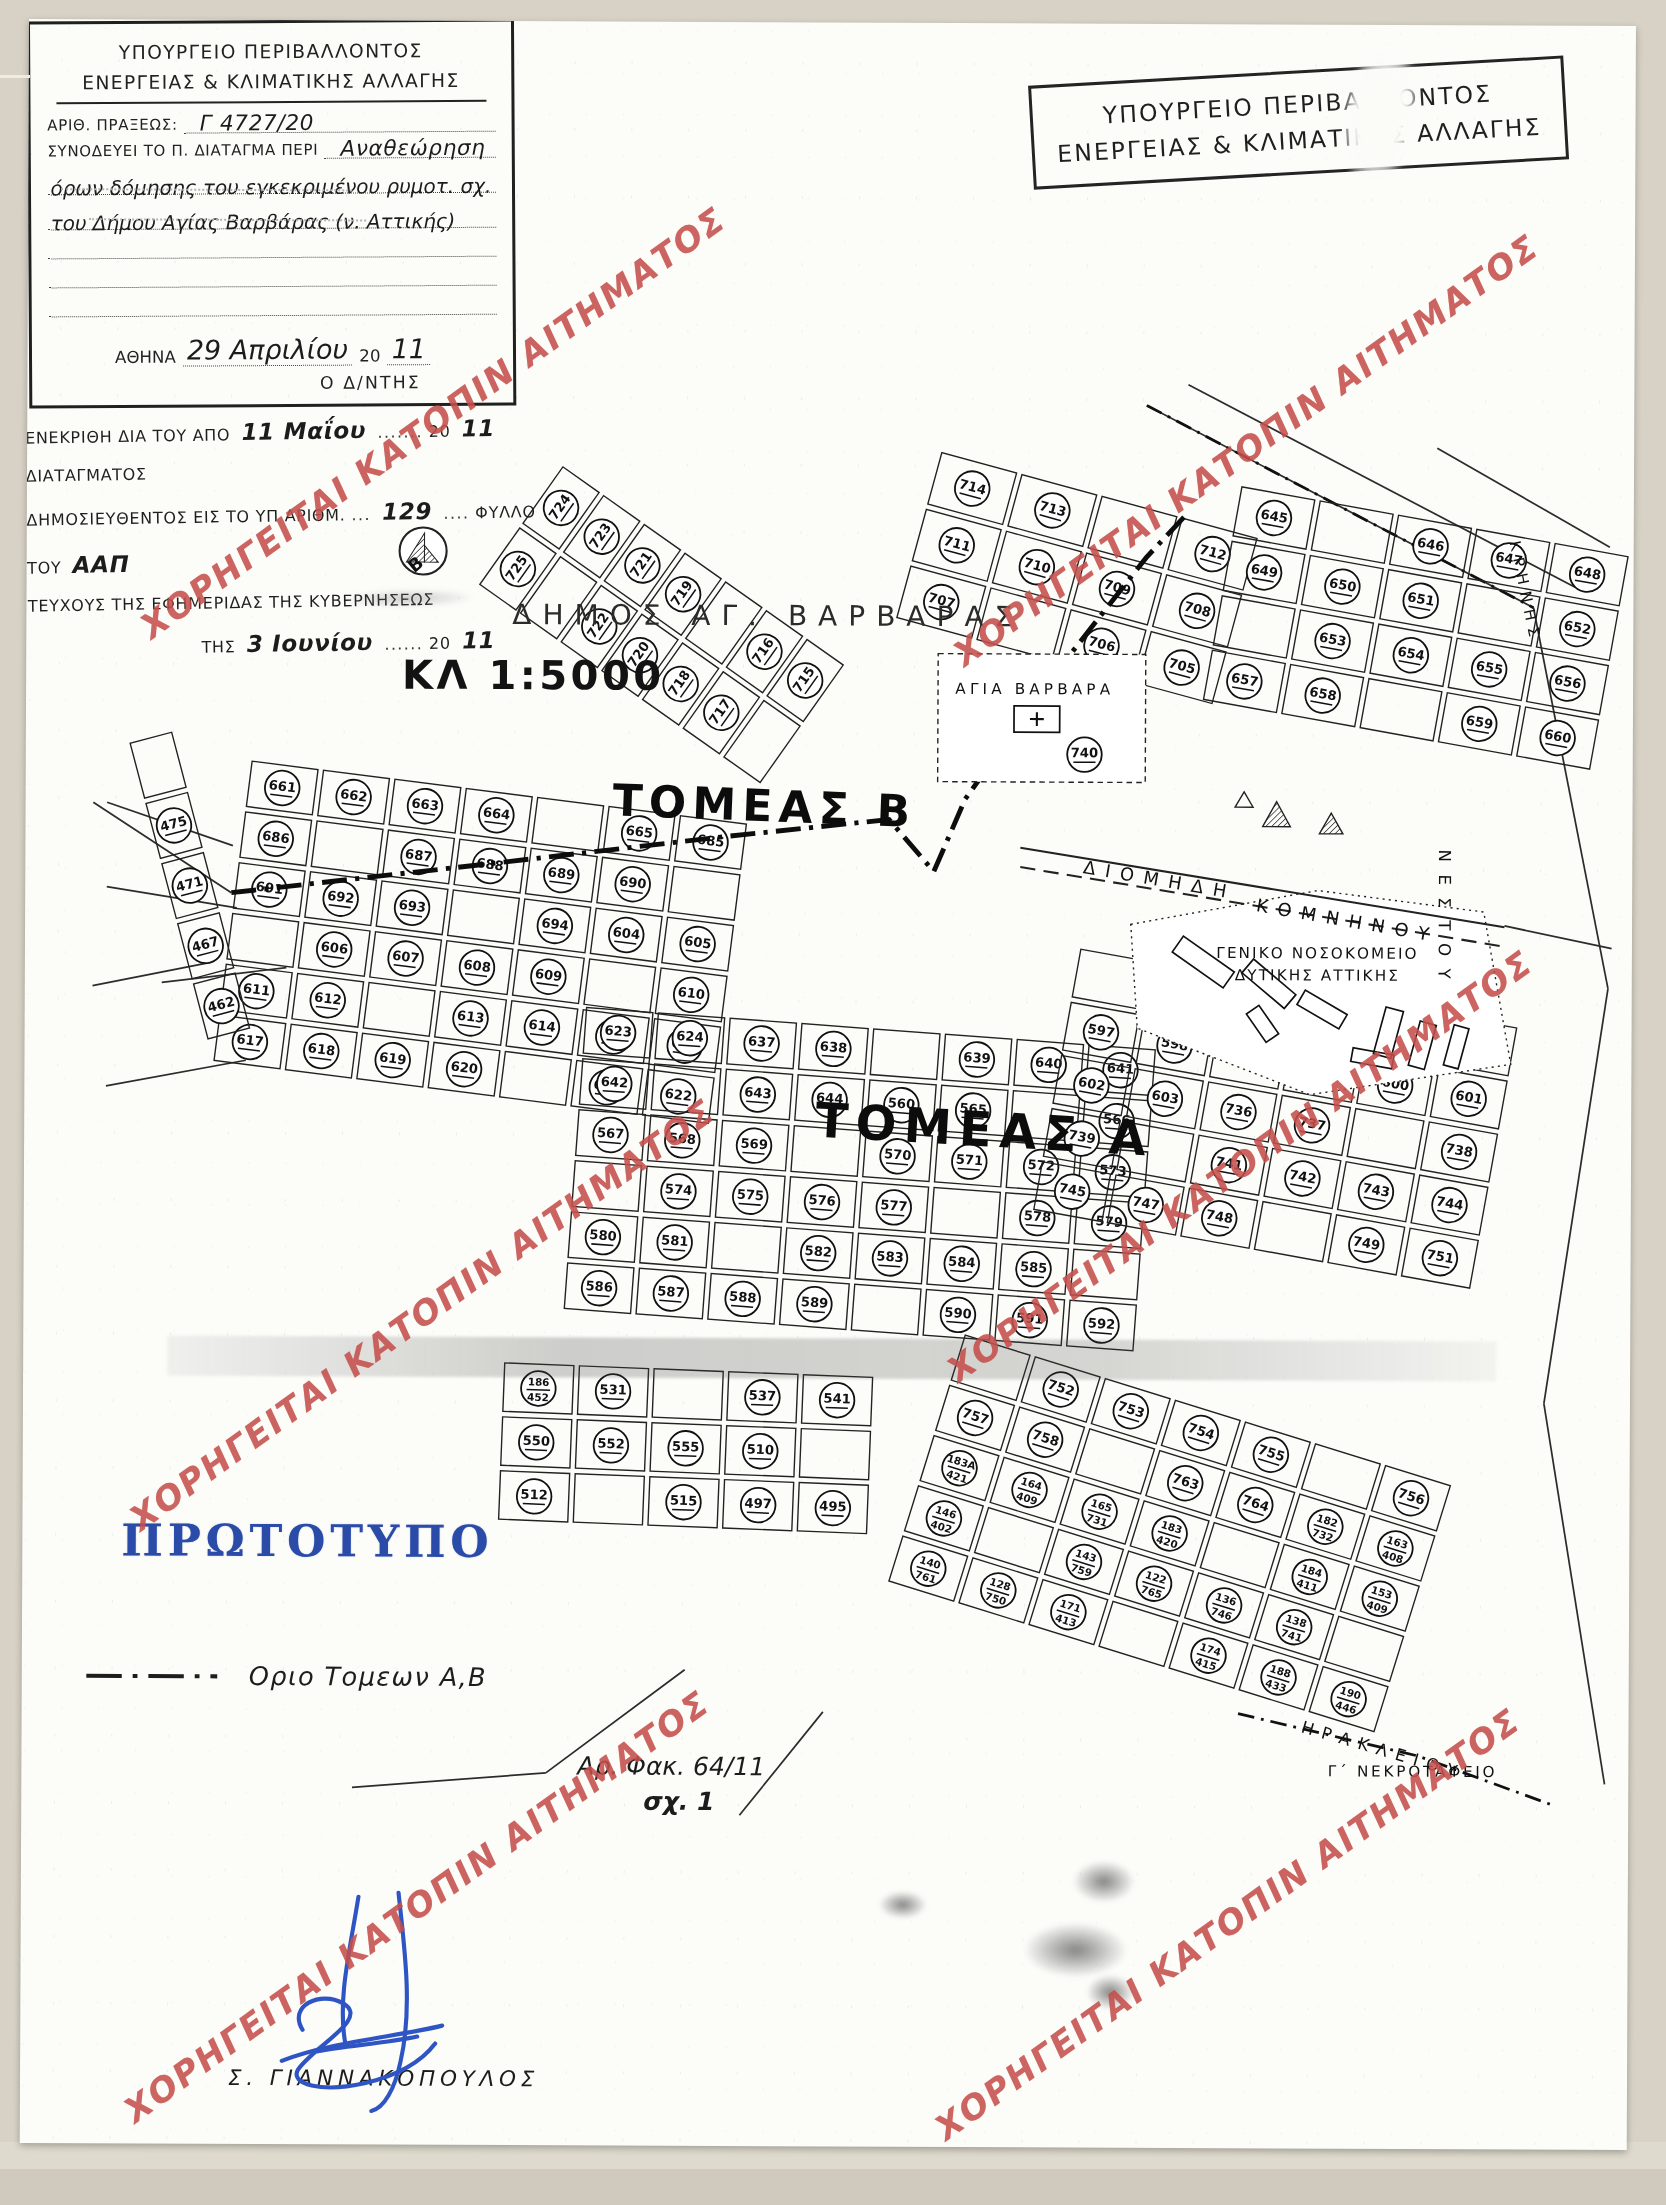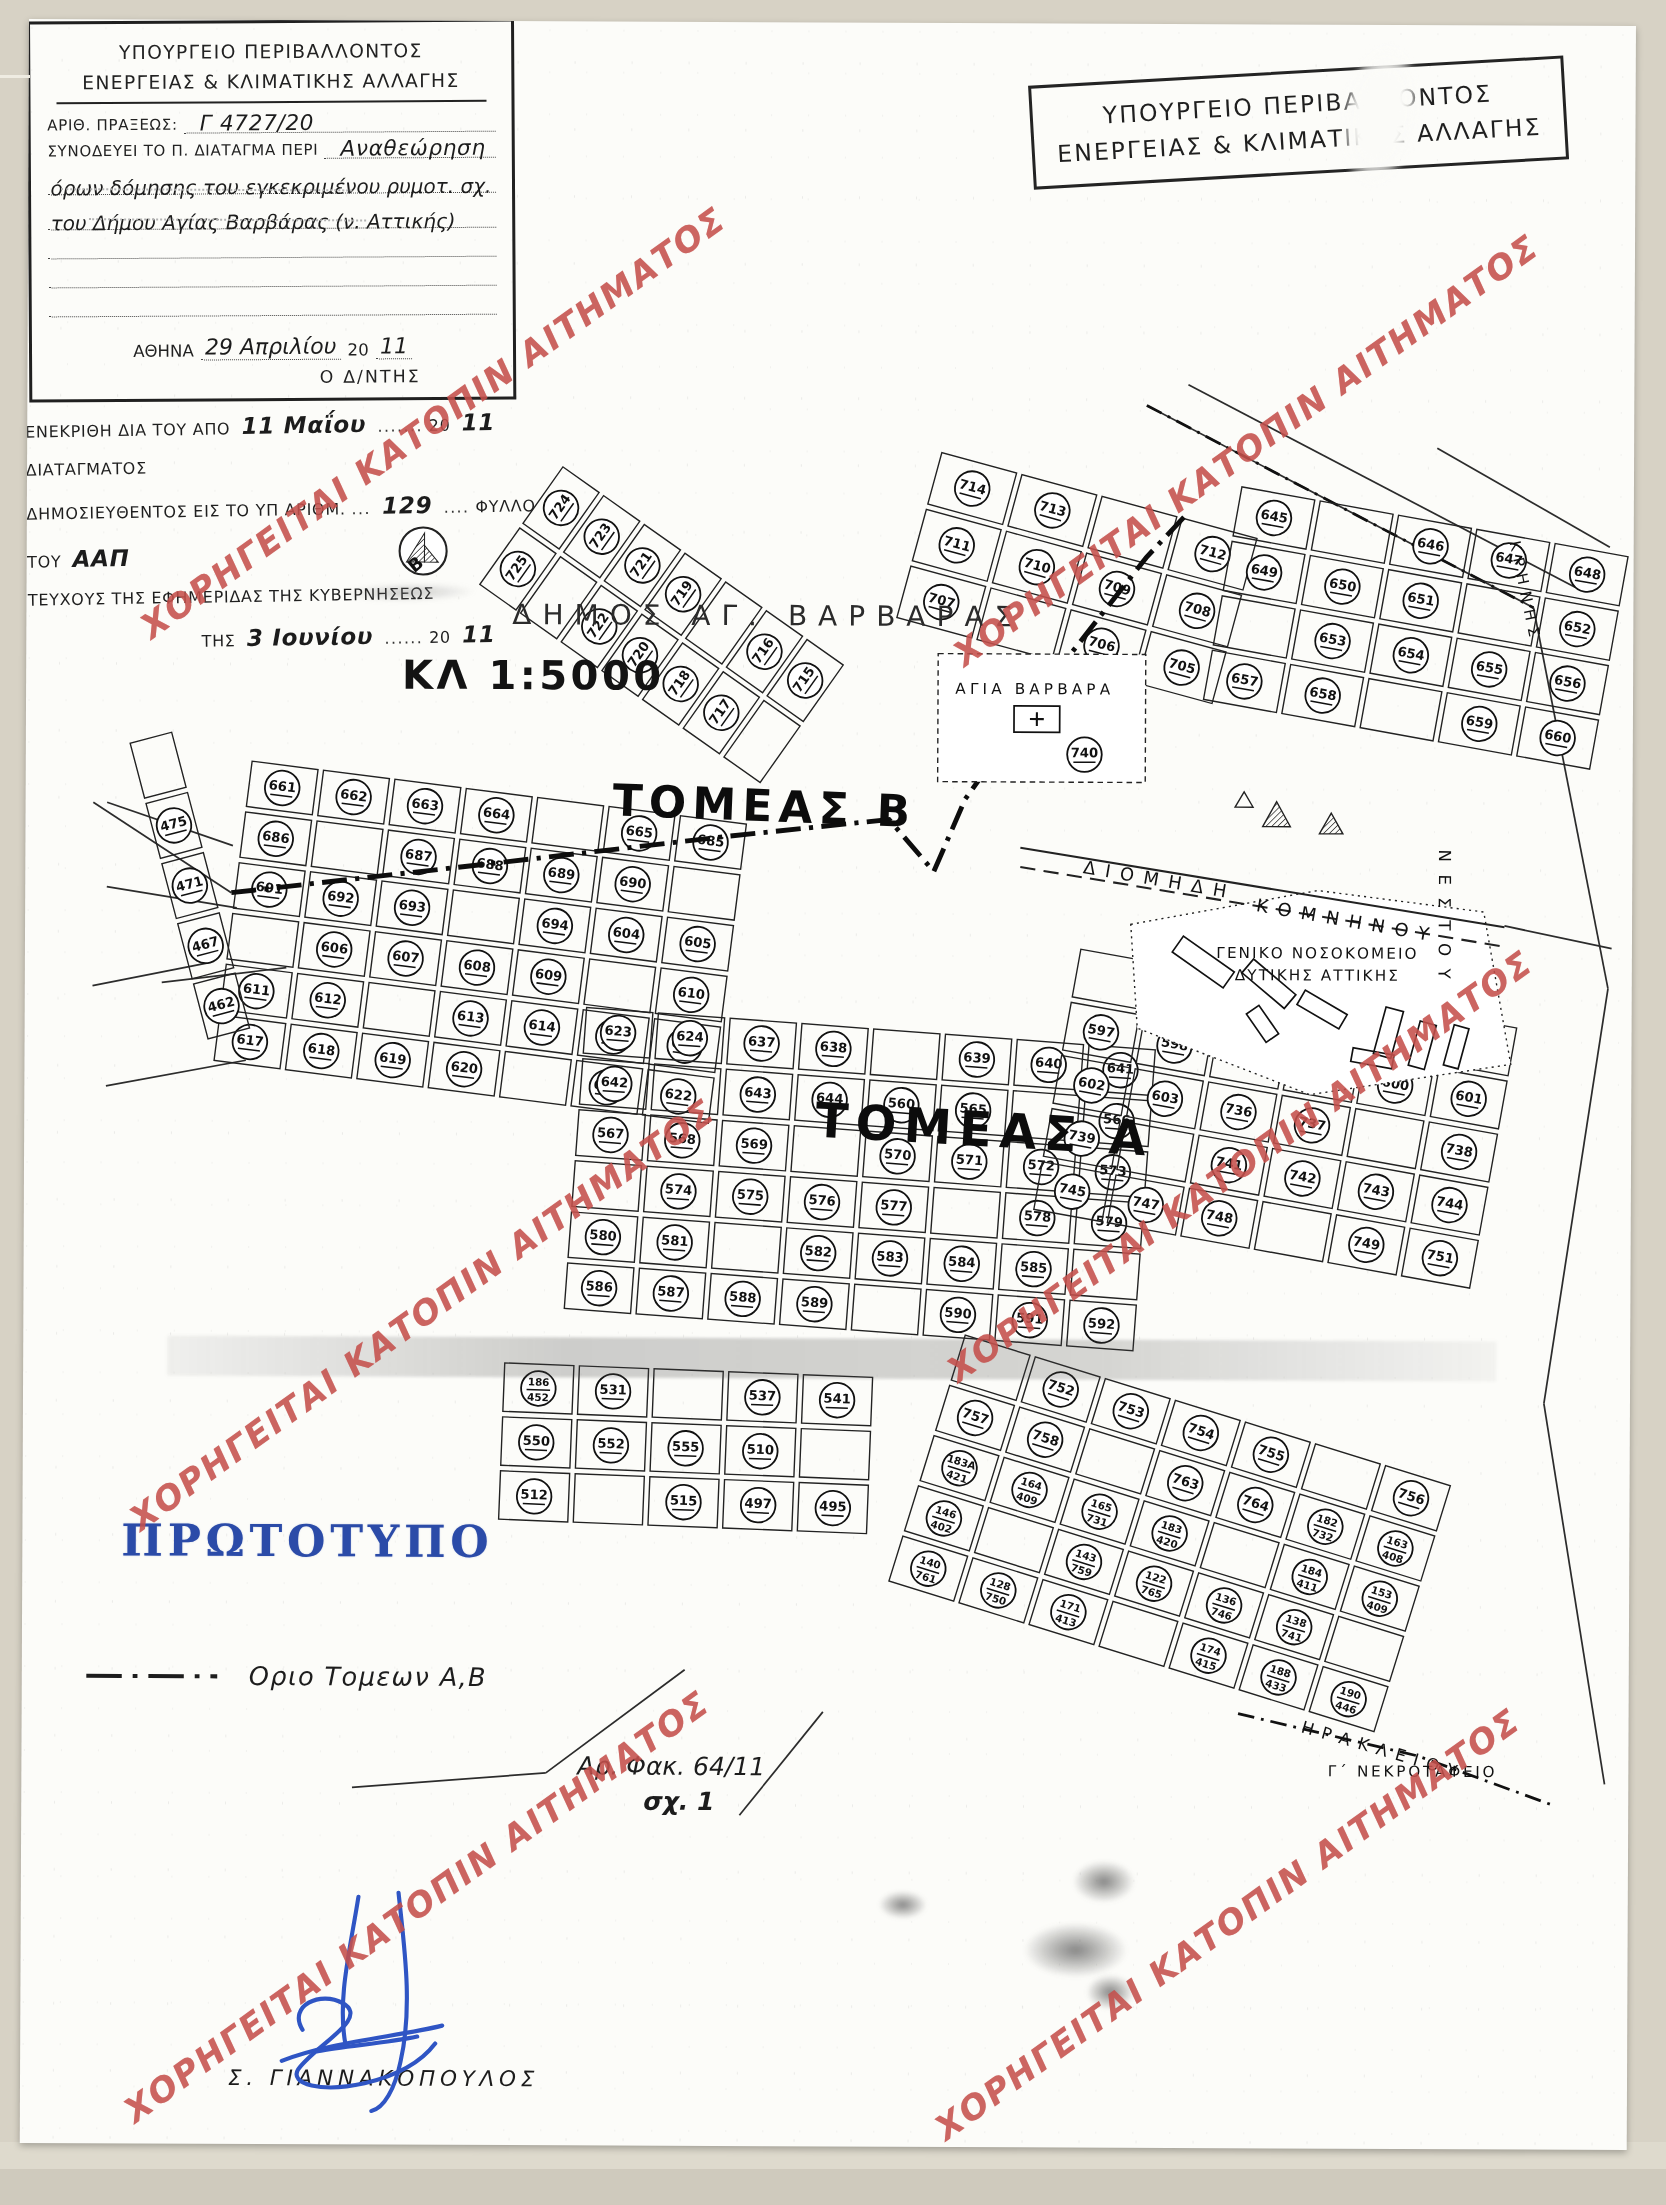--- a/index.html
+++ b/index.html
@@ -70,21 +70,21 @@
   }
   #approval-box .t{text-align:center;font-size:18.7px;letter-spacing:1.4px;line-height:1.6;white-space:nowrap;}
   #approval-box .rule{border-bottom:2.1px solid #222;width:96%;margin:4.2px auto 11px;}
   .row{display:flex;align-items:flex-end;font-size:15px;letter-spacing:0.7px;margin-top:7px;position:relative;}
   .row .leader{flex:1;border-bottom:1.7px dotted #444;margin-left:5.5px;height:1.2em;position:relative;}
   .row .hv{position:absolute;left:16.6px;bottom:-2.8px;font-size:21.5px;white-space:nowrap;}
   .writeline{position:relative;border-bottom:1.7px dotted #444;height:30px;margin-top:4.2px;}
   .writeline .hv2{position:absolute;left:2.8px;bottom:-5.5px;font-size:20px;white-space:nowrap;}
   .dotline{border-bottom:1.7px dotted #444;height:28px;}
   #date-row{display:flex;align-items:flex-end;gap:7px;font-size:16.6px;margin-top:18px;justify-content:center;}
-  #date-row .hd{font-size:22px;border-bottom:1.7px dotted #444;padding:0 4.2px;}
+  #date-row .hd{font-size:27px;border-bottom:1.7px dotted #444;padding:0 4.2px;}
   #director-row{text-align:right;padding-right:76px;font-size:17.3px;letter-spacing:2.1px;margin-top:7px;}
   #signature-svg{position:absolute;left:234px;top:1868px;z-index:11;}
   #signer-name{left:208px;top:2045px;font-size:21.5px;letter-spacing:4.8px;z-index:9;white-space:nowrap;}
   
   #file-note{left:556px;top:1714px;font-size:25px;z-index:9;color:#181818;margin-top:16px;}
   #file-note .l2{margin-left:66px;margin-top:5.5px;font-weight:bold;}
   
   #gazette-stamp{
     left:538px;top:1842px;width:540px;transform:rotate(-1.2deg);
     font-size:16px;letter-spacing:0.7px;color:#1f1f1f;z-index:9;line-height:2.1;

